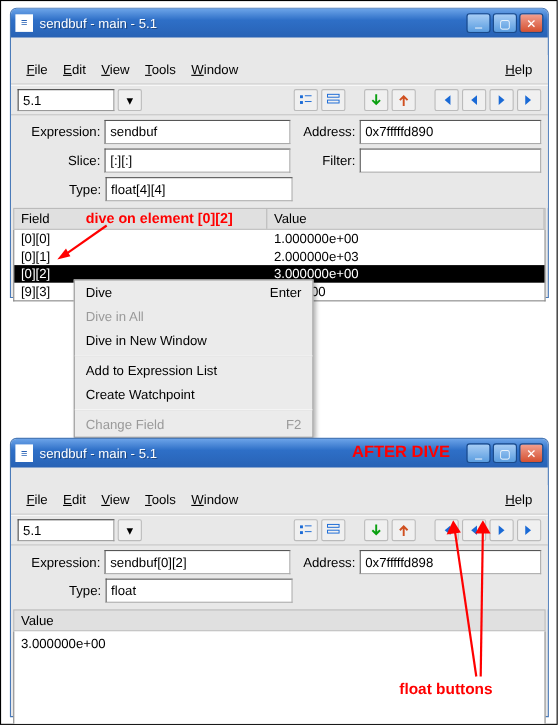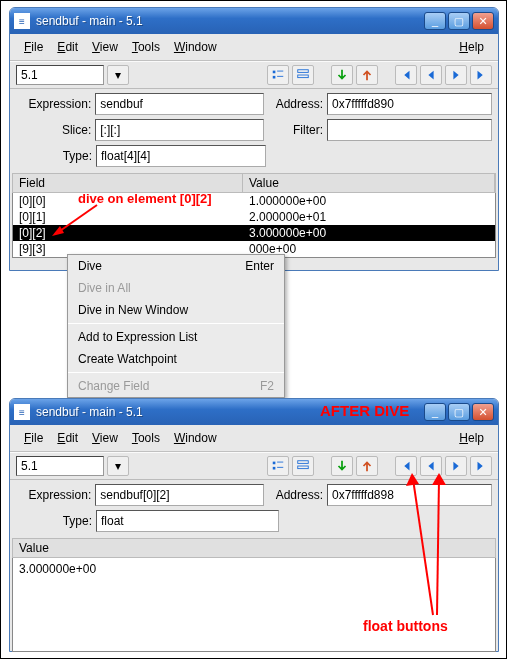--- a/index.html
+++ b/index.html
@@ -39,20 +39,21 @@
   .winbtn {
     width: 22px; height: 18px; border: 1px solid #1a4a8a;
     border-radius: 3px; display: flex; align-items: center; justify-content: center;
     font-size: 11px; background: linear-gradient(#a8cdf5,#5a9de0);
     color: #fff; cursor: pointer;
   }
   .winbtn.close { background: linear-gradient(#f2a090, #d45030); }
   .menubar {
     background: #e8e8e8; padding: 4px 8px; display: flex; gap: 2px;
     border-bottom: 1px solid #c0c0c0;
+    margin-top: 16px;
   }
   .menuitem { padding: 2px 6px; cursor: pointer; }
   .menuitem .ul { text-decoration: underline; }
   .spacer { flex: 1; }
   .toolbar {
     background: #e8e8e8; padding: 3px 6px; display: flex; align-items: center;
     border-top: 1px solid #fafafa; border-bottom: 1px solid #bbb;
   }
   .combo {
     background: #fff; border: 1px inset #999; height: 20px; padding: 2px 4px;
@@ -213,21 +214,21 @@
       <div class="col" style="width:230px">Field</div>
       <div class="col" style="flex:1">Value</div>
     </div>
     <div class="tablebody">
       <div class="row">
         <div class="c1">[0][0]</div>
         <div class="c2">1.000000e+00</div>
       </div>
       <div class="row">
         <div class="c1">[0][1]</div>
-        <div class="c2">2.000000e+01</div>
+        <div class="c2">2.000000e+03</div>
       </div>
       <div class="row sel">
         <div class="c1">[0][2]</div>
         <div class="c2">3.000000e+00</div>
       </div>
       <div class="row">
         <div class="c1">[9][3]</div>
         <div class="c2">000e+00</div>
       </div>
     </div>
@@ -344,21 +345,21 @@
 
   <div class="fields">
     <div class="fieldrow">
       <label style="width:76px">Expression:</label>
       <input style="width: 170px;" value="sendbuf[0][2]">
       <label style="width:56px">Address:</label>
       <input style="flex: 1 1 0%;" value="0x7fffffd898">
     </div>
     <div class="fieldrow">
       <label style="width:76px">Type:</label>
-      <input style="width: 183px;" value="float">
+      <input style="width: 170px;" value="float">
     </div>
   </div>
 
   <div style="padding:0 2px;">
     <div class="valueheader">Value</div>
     <div class="valuebody" style="height:94px">
       <div>3.000000e+00</div>
     </div>
   </div>
 </div>

